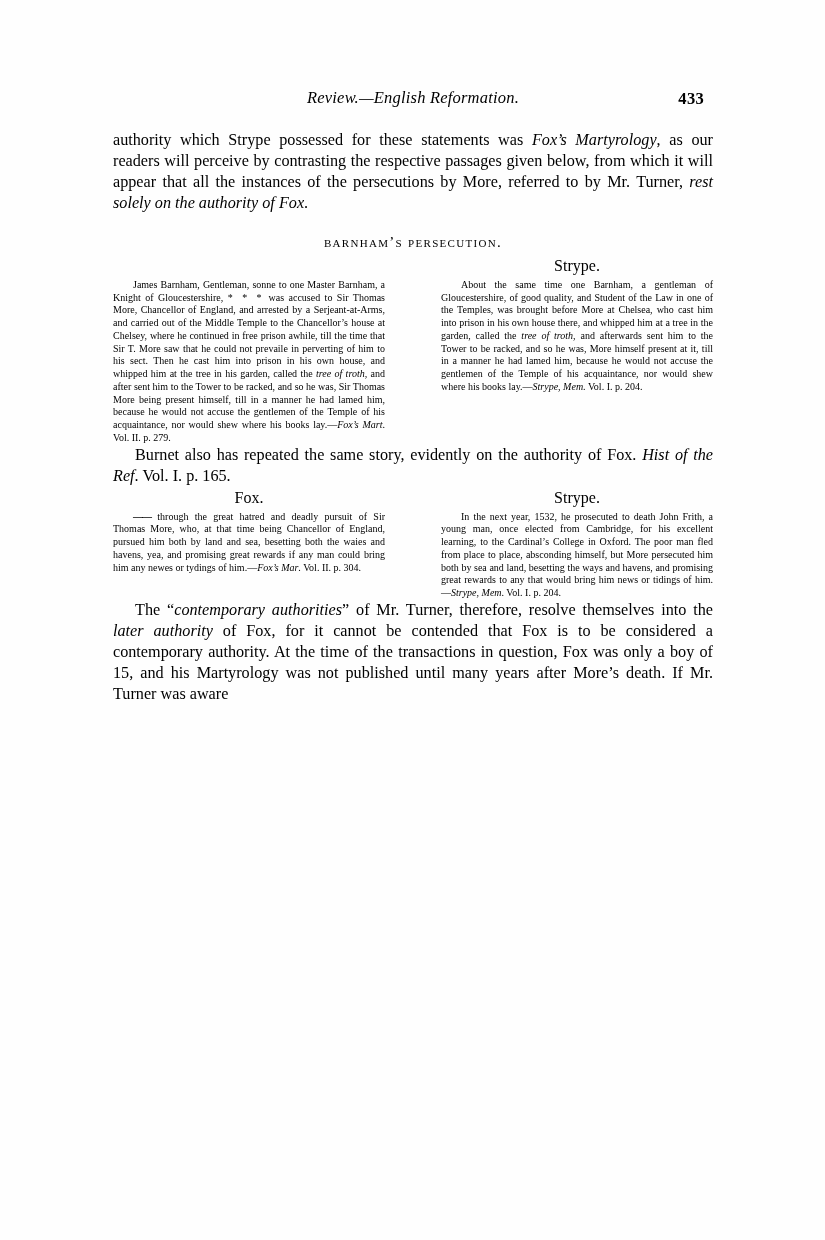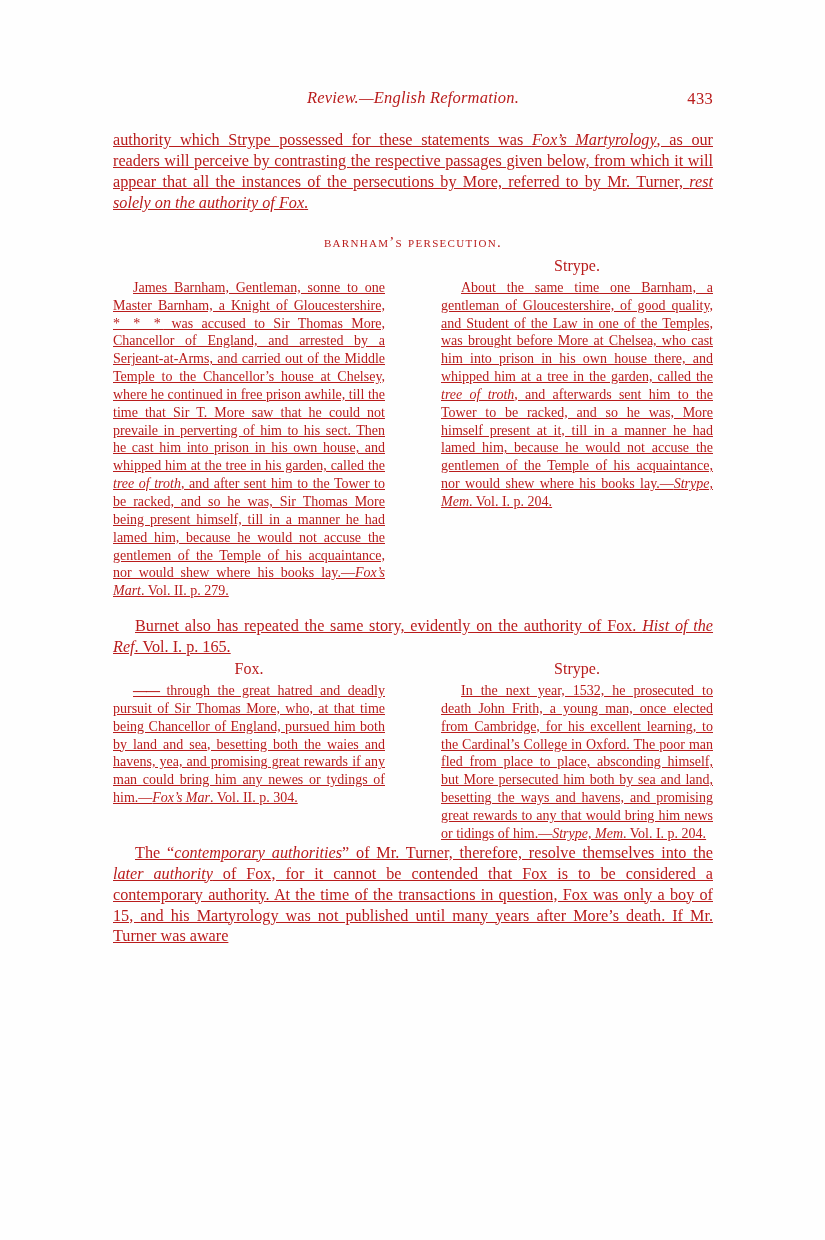--- a/index.html
+++ b/index.html
@@ -7,21 +7,21 @@
     padding: 0;
     background: #ffffff;
   }
   .page {
     position: relative;
     width: 825px;
     height: 1240px;
     margin: 0 auto;
     background: #fefefe;
     font-family: "Liberation Serif", "DejaVu Serif", serif;
-    color: #b91c1c;
+    color: #000000;
     overflow: hidden;
   }
   .content {
     position: absolute;
     left: 113px;
     top: 88px;
     width: 600px;
   }
   
   .runhead {
@@ -31,36 +31,35 @@
   }
   .runhead-title {
     text-align: center;
     font-style: italic;
     font-size: 16.5px;
     letter-spacing: 0.2px;
     white-space: nowrap;
   }
   .runhead-folio {
     position: absolute;
-    right: 0;
+    right: 9px;
     top: 1px;
     font-size: 16.5px;
-    font-weight: normal;
+    font-weight: bold;
     letter-spacing: 0.3px;
   }
   
   p {
     margin: 0;
     font-size: 16.2px;
     line-height: 1.295;
     text-align: justify;
     text-justify: inter-word;
     -webkit-hyphens: none;
     hyphens: none;
-    text-decoration: underline;
   }
   .lead {
     text-indent: 0;
   }
   .para-indent {
     text-indent: 22px;
   }
   .it { font-style: italic; }
   
   .sec-head {
@@ -82,32 +81,32 @@
   }
   .col-label {
     text-align: center;
     font-size: 16px;
     height: 22px;
     line-height: 22px;
     margin-bottom: 2px;
   }
   .col-label.blank { visibility: hidden; }
   .excerpt {
-    font-size: 14px;
+    font-size: 10px;
     line-height: 1.275;
     text-align: justify;
     text-indent: 20px;
   }
   .dash-lead {
     letter-spacing: -1px;
     font-weight: bold;
   }
   .stars { letter-spacing: 2.5px; }
   .tail-para { margin-top: 4px; }
-  .closing { margin-top: 16px; }
+  .closing { margin-top: 0; }
 </style>
 </head>
 <body>
 
 <div class="page">
   <div class="content">
 
     <div class="runhead">
       <div class="runhead-title">Review.—English Reformation.</div>
       <div class="runhead-folio">433</div>

